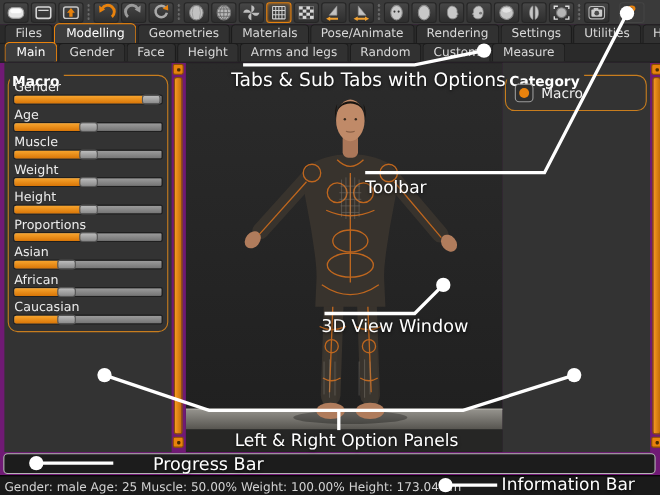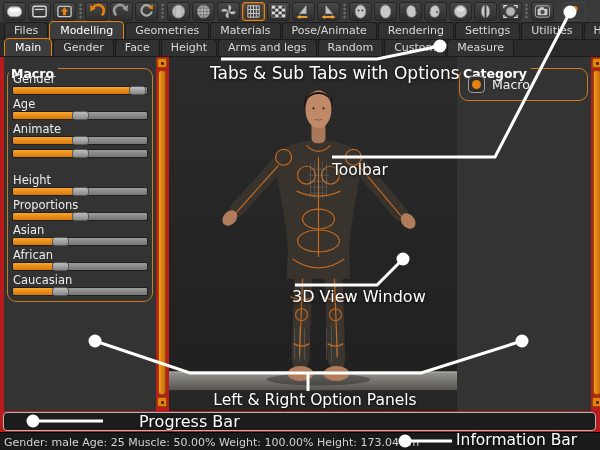--- a/index.html
+++ b/index.html
@@ -1,16 +1,16 @@
 <!DOCTYPE html>
 <html><head>
 <meta charset="utf-8">
 <style>
   html,body{margin:0;padding:0;background:#555;}
-  .app{position:relative;width:600px;height:450px;background:#b91c1c;overflow:hidden;
+  .app{position:relative;width:600px;height:450px;background:#701a75;overflow:hidden;
        font-family:"DejaVu Sans","Liberation Sans",sans-serif;color:#ddd;}
 
   
   .toolbar{position:absolute;left:0;top:0;width:600px;height:22px;background:#3a3a3a;
            display:flex;align-items:center;padding-left:2px;box-sizing:border-box;}
   .tb-btn{width:23px;height:19px;margin:0 1px;border:1px solid #262626;border-radius:3px;
           background:linear-gradient(#474747,#2e2e2e);display:flex;align-items:center;justify-content:center;
           box-sizing:border-box;flex:0 0 auto;}
   .tb-btn.tb-active{border:1px solid #e8820d;box-shadow:inset 0 0 3px rgba(232,130,13,.8);}
   .tb-btn.tb-help{background:none;border-color:#444;}
@@ -73,21 +73,21 @@
   .progress-bar{position:absolute;left:3px;top:412px;width:593px;height:19px;border:1.5px solid #b5b5b5;
                 border-radius:4px;background:#1c1c1c;box-sizing:border-box;}
   .info-bar{position:absolute;left:0;top:432px;width:600px;height:18px;background:#1a1a1a;
             border-top:1px solid #000;display:flex;align-items:center;}
   .info-text{font-size:11px;color:#d2d2d2;padding-left:4px;white-space:nowrap;}
 
   
   .overlay{position:absolute;left:0;top:0;width:600px;height:450px;pointer-events:none;z-index:50;}
   .ann{position:absolute;color:#fff;text-shadow:0 1px 3px rgba(0,0,0,.75);z-index:51;pointer-events:none;
        font-family:"DejaVu Sans","Liberation Sans",sans-serif;white-space:nowrap;}
-  .ann-tabs{left:210px;top:63px;width:250px;font-size:17px;}
+  .ann-tabs{left:210px;top:63px;width:250px;text-align:center;font-size:17px;}
   .ann-toolbar{left:332px;top:161px;font-size:15.5px;}
   .ann-view{left:292px;top:287px;font-size:16px;}
   .ann-panels{left:200px;top:391px;width:230px;text-align:center;font-size:15.5px;}
   .ann-progress{left:107px;top:412px;font-size:16px;margin-left:32px;}
   .ann-info{left:456px;top:431px;font-size:15.5px;}
 </style>
 </head>
 <body>
 
 <div class="app">
@@ -276,27 +276,28 @@
               </div>
             </div>
             <div class="slider-row">
               <div class="slider-label">Age</div>
               <div class="slider-track">
                 <div class="slider-fill" style="width: 45%;"></div>
                 <div class="slider-handle" style="left: calc(45% - 1px);"></div>
               </div>
             </div>
             <div class="slider-row">
-              <div class="slider-label">Animate</div>
+              <div class="slider-label">Muscle</div>
               <div class="slider-track">
                 <div class="slider-fill" style="width: 45%;"></div>
                 <div class="slider-handle" style="left: calc(45% - 1px);"></div>
               </div>
             </div>
             <div class="slider-row">
+              <div class="slider-label">Weight</div>
               <div class="slider-track">
                 <div class="slider-fill" style="width: 45%;"></div>
                 <div class="slider-handle" style="left: calc(45% - 1px);"></div>
               </div>
             </div>
             <div class="slider-row">
               <div class="slider-label">Height</div>
               <div class="slider-track">
                 <div class="slider-fill" style="width: 45%;"></div>
                 <div class="slider-handle" style="left: calc(45% - 1px);"></div>

